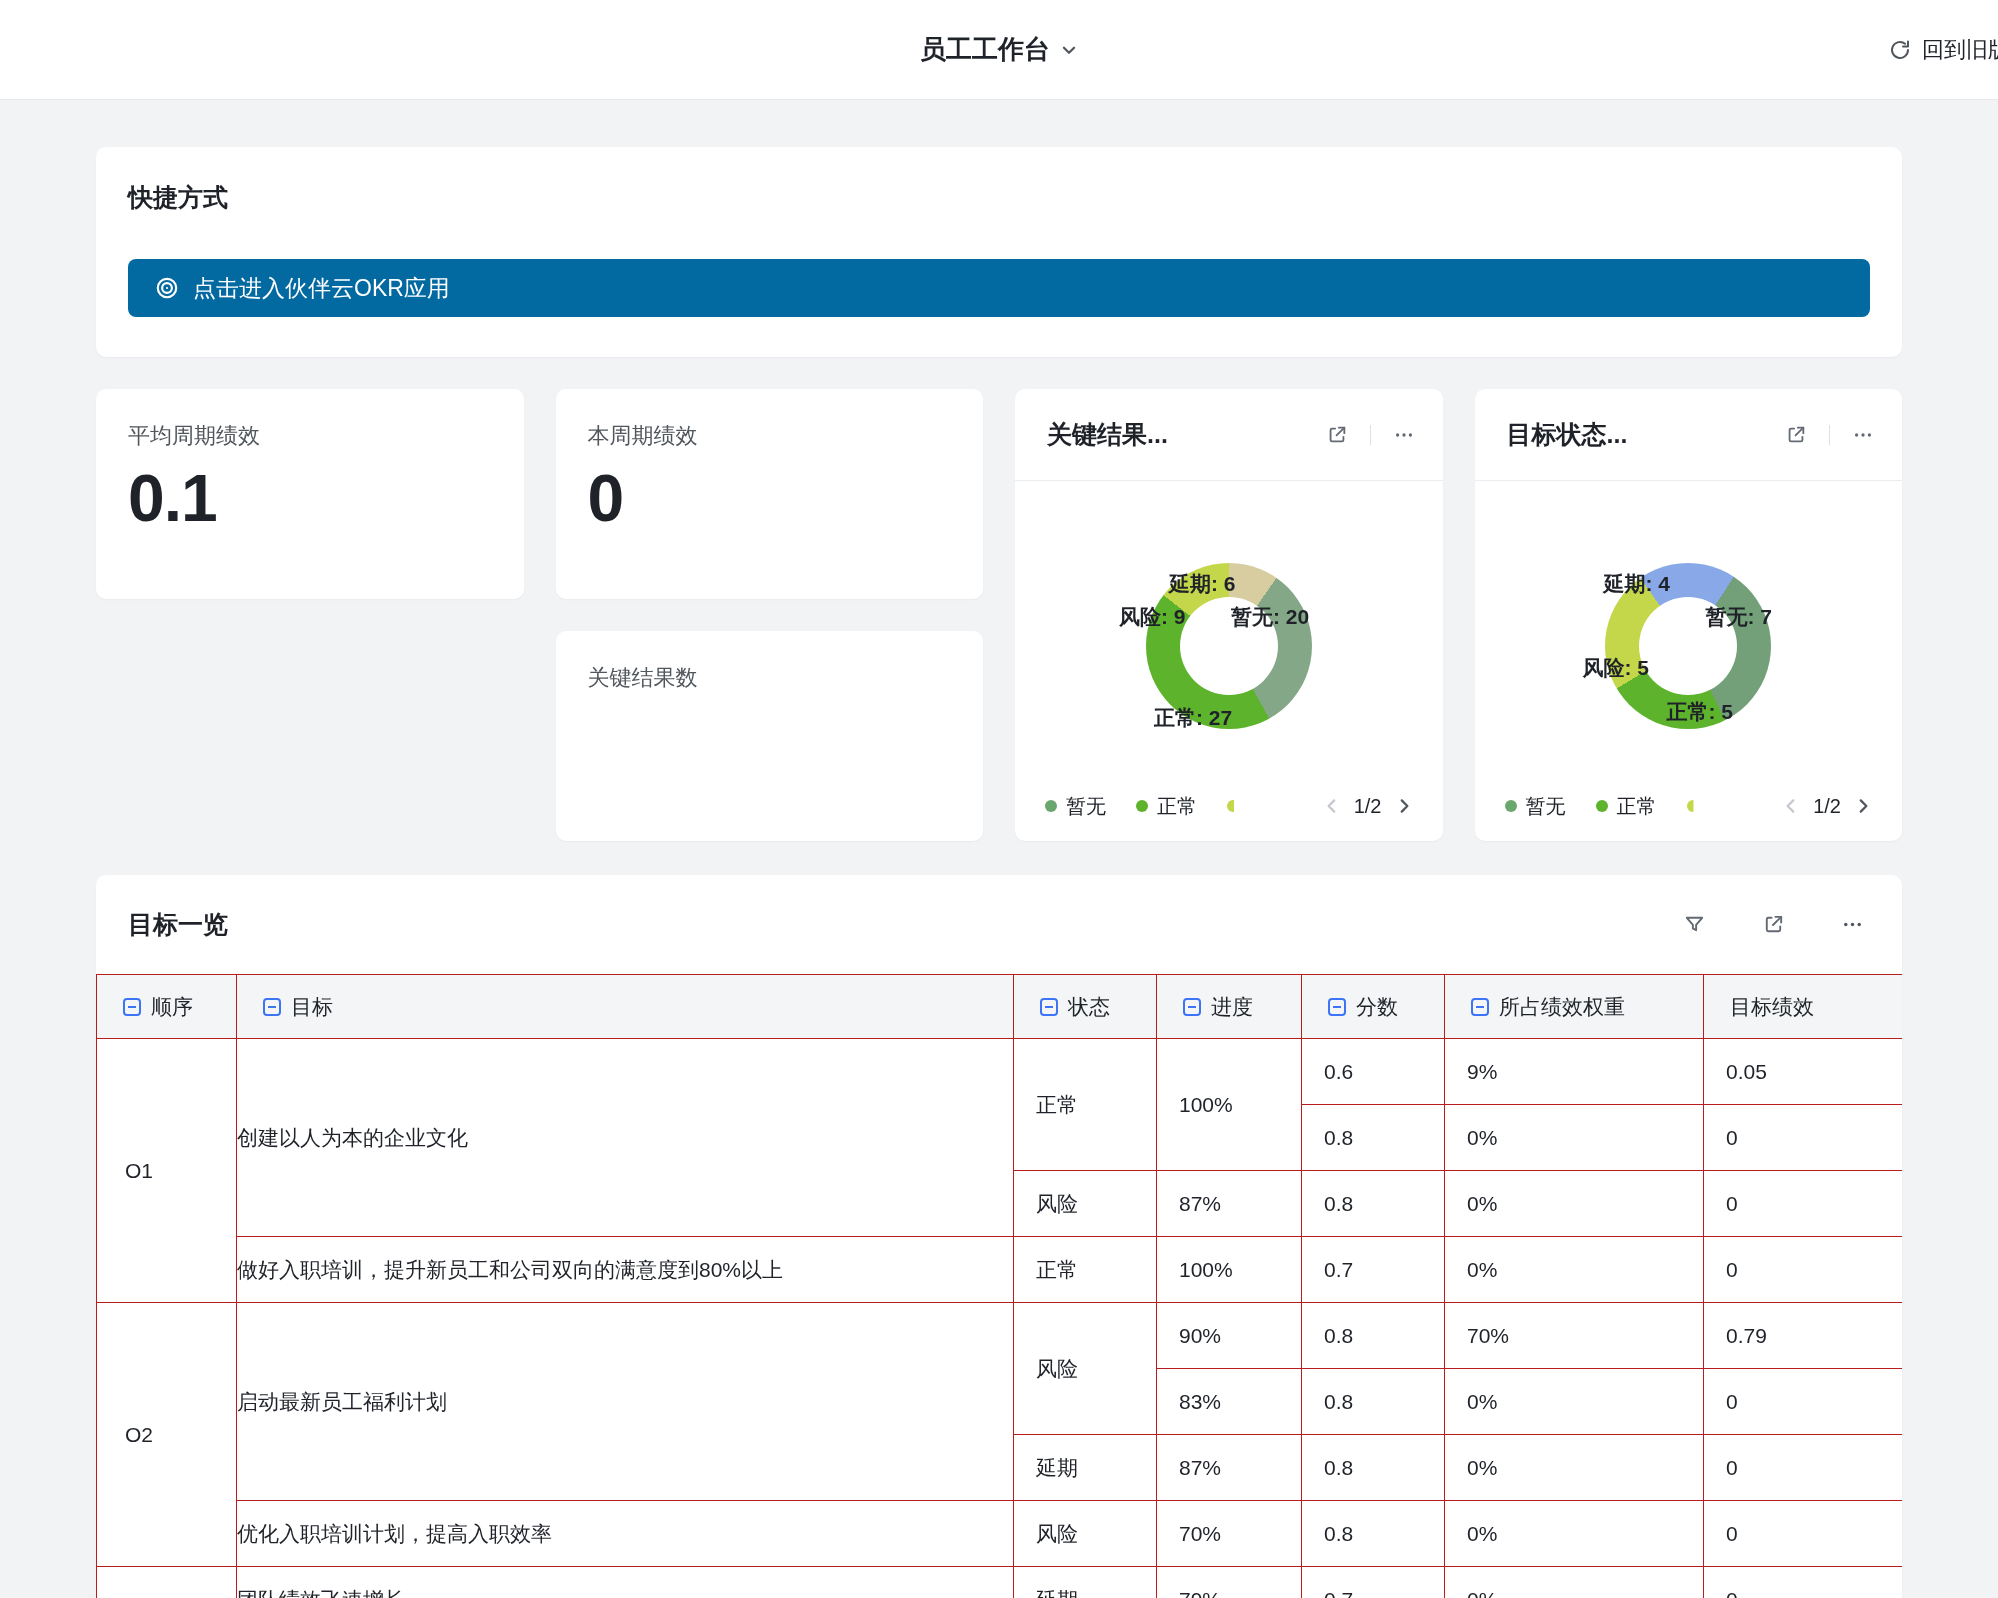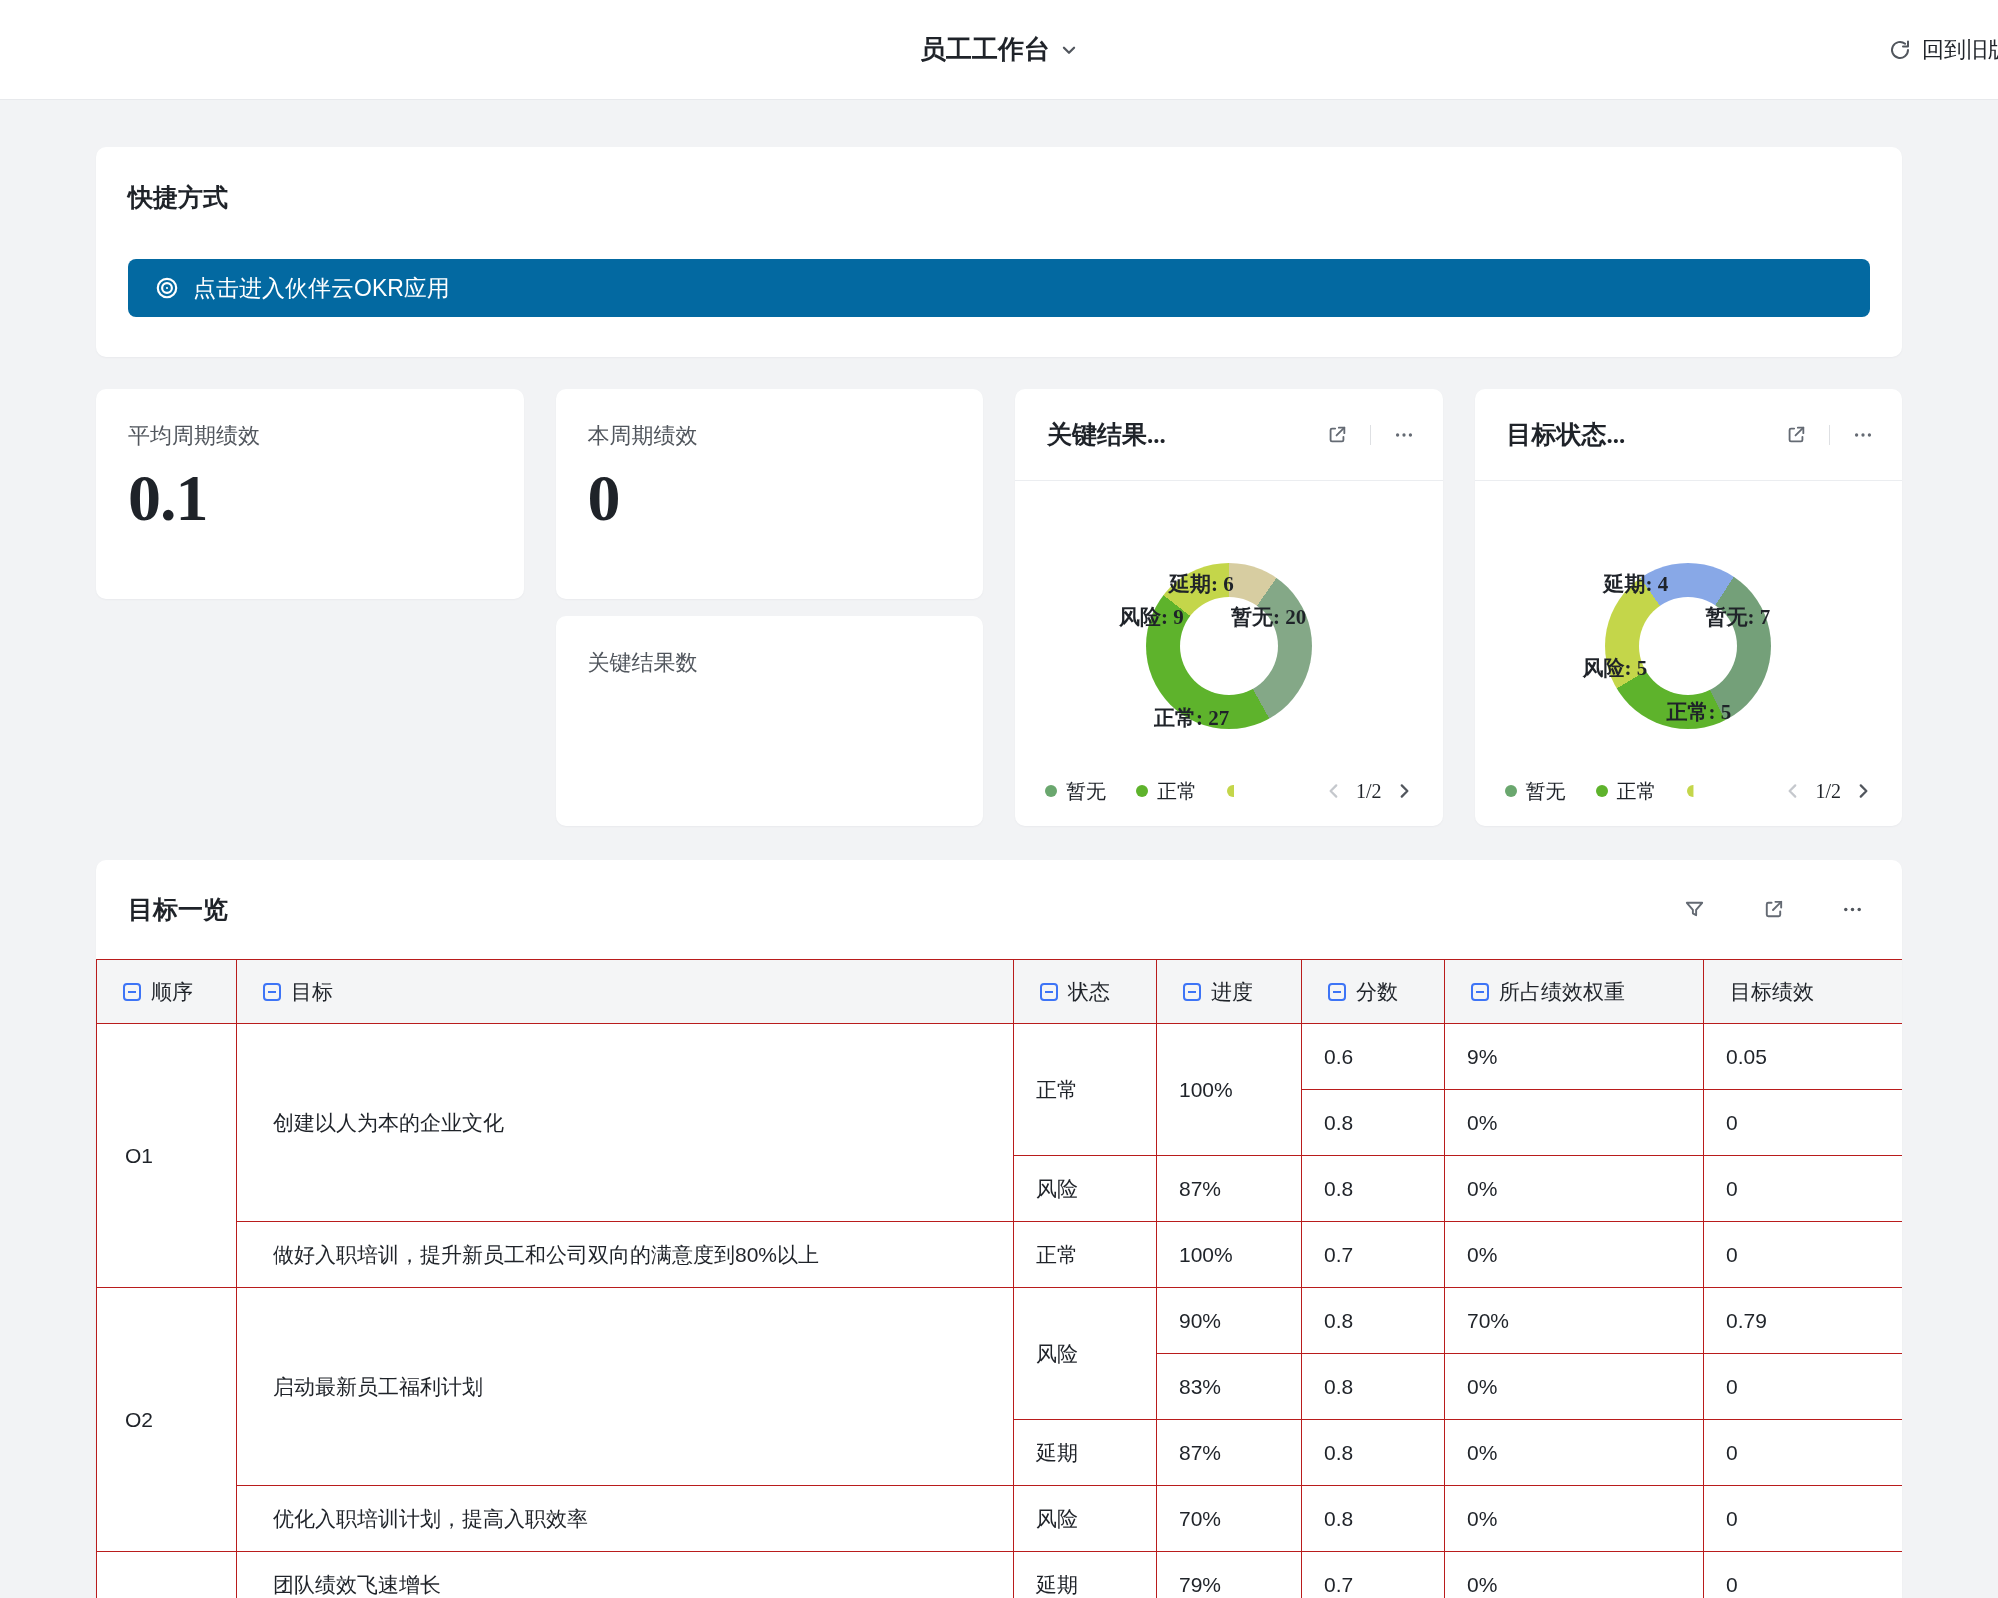--- a/index.html
+++ b/index.html
@@ -35,21 +35,21 @@
   .shortcut-title { font-size: 25px; font-weight: 700; line-height: 32px; }
   .okr-banner {
     margin-top: 46px; height: 58px; border-radius: 8px;
     display: flex; align-items: center; gap: 13px; padding: 0 26px;
     color: #fff; font-size: 23px; font-weight: 500; cursor: pointer;
   }
 
   
   .stats-grid {
     display: grid; grid-template-columns: repeat(4, 1fr);
-    grid-template-rows: 210px 210px; gap: 17px 32px; font-family: Liberation Serif, serif;
+    grid-template-rows: 210px 210px; gap: 32px 32px;
   }
   .stat-card { padding: 32px; }
   .stat-label { font-size: 22px; color: #51565d; }
   .stat-value { font-size: 66px; font-weight: 700; margin-top: 14px; line-height: 1; letter-spacing: -1px; }
   .pos-r2c1 { grid-column: 1; grid-row: 2; }
   .pos-r2c2 { grid-column: 2; grid-row: 2; }
 
   
   .chart-card { display: flex; flex-direction: column; grid-row: 1 / span 2; }
   .chart-a { grid-column: 3; }
@@ -100,21 +100,21 @@
   .table-title { font-size: 25px; font-weight: 700; }
   .table-actions { display: flex; align-items: center; gap: 56px; color: #51565d; }
 
   table.obj-table { width: 100%; border-collapse: collapse; table-layout: fixed; font-size: 21px; }
   .obj-table th, .obj-table td { border: 1px solid #b91c1c; text-align: left; vertical-align: middle; }
   .obj-table thead th {
     background: #f4f5f6; height: 64px; font-weight: 500; padding-left: 26px; color: #1f2329;
   }
   .obj-table td { height: 66px; padding-left: 22px; background: #fff; }
   td.col-order { padding-left: 28px; }
-  td.col-objective { padding-left: 36px; margin-left: 16px; }
+  td.col-objective { padding-left: 0; margin-left: 16px; }
   .th-inner { display: flex; align-items: center; gap: 10px; }
   .collapse-ic {
     width: 18px; height: 18px; border: 2px solid #3d74f6; border-radius: 4px; flex: none;
     display: inline-flex; align-items: center; justify-content: center; cursor: pointer;
   }
   .collapse-ic::after { content: ""; width: 8px; height: 2px; background: #3d74f6; }
 </style>
 </head>
 <body>
 

